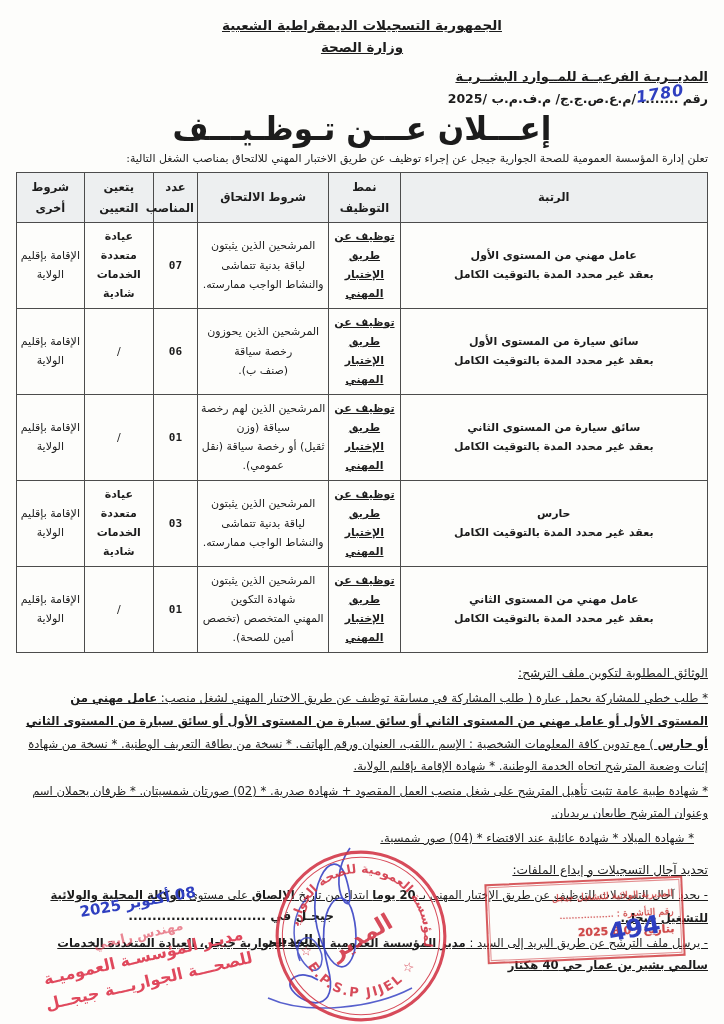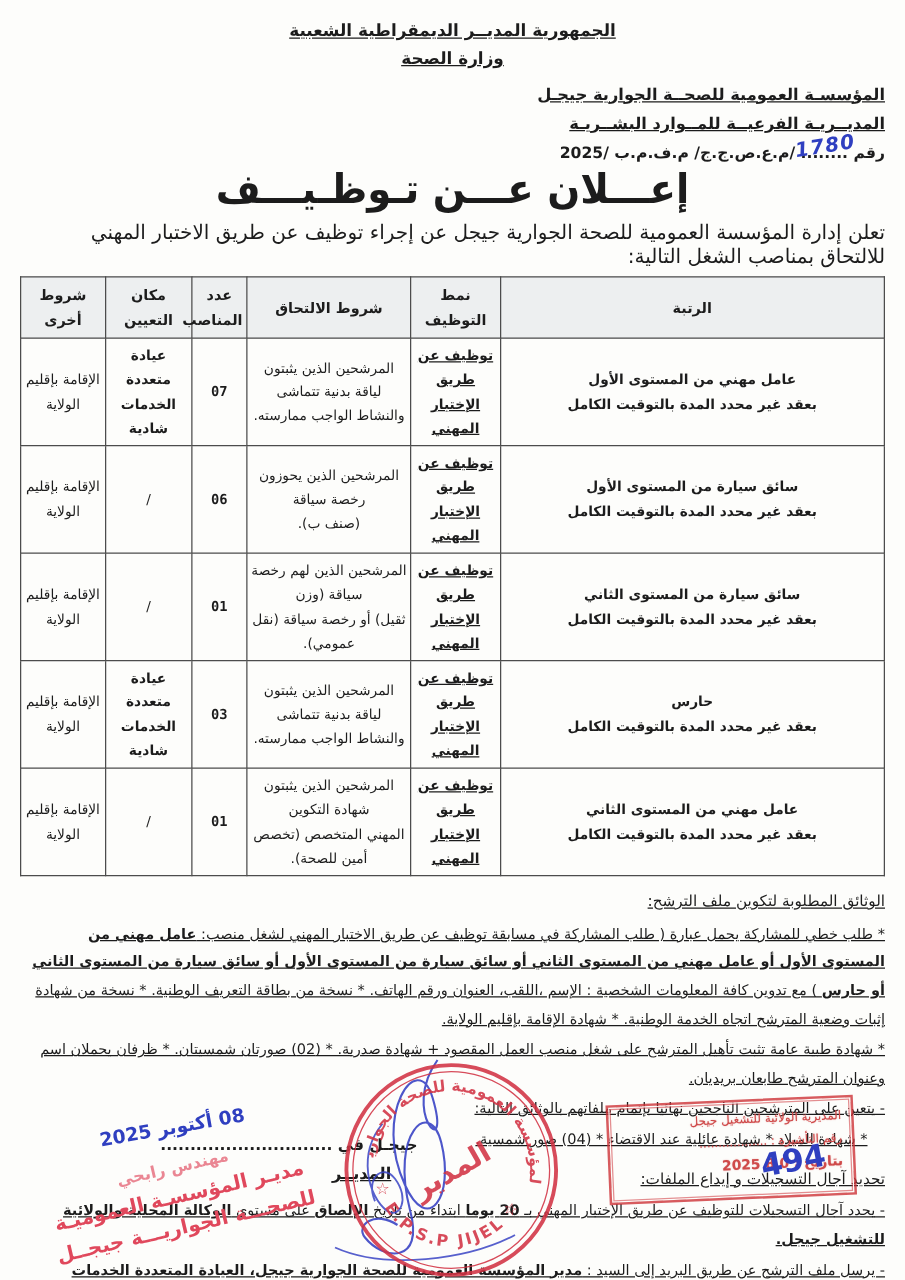--- a/index.html
+++ b/index.html
@@ -16,21 +16,21 @@
   .hdr-right{ margin-top:6px; text-align:right; font-weight:bold; font-size:13px; line-height:1.8; width:310px; }
   .hdr-right .line{ text-decoration:underline; white-space:nowrap; }
   .ref-line{ font-size:12.5px; font-weight:bold; white-space:nowrap; position:relative; }
   .ref-dots{ position:relative; letter-spacing:1px; }
   .hand-number{
     position:absolute; right:-6px; top:-11px; color:#2f3fc0; font-size:16px; font-weight:bold;
     transform:rotate(-9deg); font-style:italic; letter-spacing:1px;
   }
   
   .title{ text-align:center; font-size:31px; font-weight:bold; margin-top:0px; letter-spacing:0px; transform:scaleY(1.05); }
-  .intro{ font-size:16px; margin-top:6px; font-weight:500; }
+  .intro{ font-size:11px; margin-top:6px; font-weight:500; }
   
   table.jobs{ width:100%; border-collapse:collapse; margin-top:7px; table-layout:fixed; }
   table.jobs th, table.jobs td{
     border:1px solid #4c4c4c; text-align:center; vertical-align:middle;
     font-size:11px; padding:4px 3px; white-space:pre-line; line-height:1.75;
   }
   table.jobs th{ background:#edeff0; font-weight:bold; font-size:11.5px; height:46px; }
   table.jobs td{ height:55px; }
   td.rank{ font-weight:bold; font-size:11.5px; }
   td.mode{ font-weight:bold;text-decoration:underline; }
@@ -72,26 +72,25 @@
   }
   .signature-svg{ position:absolute; top:840px; right:300px; }
   .sig2-svg{ position:absolute; top:895px; right:388px; }
 </style>
 </head>
 <body>
 
 <div class="page">
 
   <div class="hdr-center">
-    <div class="u">الجمهورية المديــر الديمقراطية الشعبية</div>
+    <div class="u">الجمهورية التسجيلات الديمقراطية الشعبية</div>
     <div class="u">وزارة الصحة</div>
   </div>
 
   <div class="hdr-right">
-    <div><span class="line">المؤسسـة العمومية للصحــة الجوارية جيجـل</span></div>
     <div><span class="line">المديــريـة الفرعيــة للمــوارد البشــريـة</span></div>
     <div class="ref-line">
       <span>رقم</span>
       <span class="ref-dots"><span>........</span><span class="hand-number">1780</span></span>
       <span>/م.ع.ص.ج.ج/ م.ف.م.ب /2025</span>
     </div>
   </div>
 
   <div class="title">إعـــلان عـــن تـوظـيـــف</div>
   <div class="intro">تعلن إدارة المؤسسة العمومية للصحة الجوارية جيجل عن إجراء توظيف عن طريق الاختبار المهني للالتحاق بمناصب الشغل التالية:</div>
@@ -105,21 +104,21 @@
         <col class="c-loc">
         <col class="c-other">
     </colgroup>
     <thead>
       <tr>
         <th>الرتبة</th>
         <th>نمط التوظيف</th>
         <th>شروط الالتحاق</th>
         <th>عدد
 المناصب</th>
-        <th>مكان التعيين</th>
+        <th>يتعين التعيين</th>
         <th>شروط أخرى</th>
       </tr>
     </thead>
     <tbody>
       <tr>
         <td class="rank">عامل مهني من المستوى الأول
 بعقد غير محدد المدة بالتوقيت الكامل</td>
         <td class="mode">توظيف عن طريق
 الإختبار المهني</td>
         <td>المرشحين الذين يثبتون لياقة بدنية تتماشى
@@ -176,21 +175,20 @@
       </tr>
     </tbody>
   </table>
 
   <div class="sec">
     <div class="sec-heading">الوثائق المطلوبة لتكوين ملف الترشح:</div>
     <div class="para">
       <span>* طلب خطي للمشاركة يحمل عبارة ( طلب المشاركة في مسابقة توظيف عن طريق الاختبار المهني لشغل منصب: </span><b>عامل مهني من المستوى الأول أو عامل مهني من المستوى الثاني أو سائق سيارة من المستوى الأول أو سائق سيارة من المستوى الثاني أو حارس</b><span> ) مع تدوين كافة المعلومات الشخصية : الإسم ،اللقب، العنوان ورقم الهاتف.    * نسخة من بطاقة التعريف الوطنية.    * نسخة من شهادة إثبات وضعية المترشح اتجاه الخدمة الوطنية.    * شهادة الإقامة بإقليم الولاية.</span>
     </div>
     <div class="para">* شهادة طبية عامة تثبت تأهيل المترشح على شغل منصب العمل المقصود + شهادة صدرية.    * (02) صورتان شمسيتان.   * ظرفان يحملان اسم وعنوان المترشح طابعان بريديان.</div>
-    <div class="para">- يتعين على المترشحين الناجحين نهائيا بإتمام ملفاتهم بالوثائق التالية:</div>
     <div class="para indent">* شهادة الميلاد    * شهادة عائلية عند الاقتضاء   * (04) صور شمسية.</div>
   </div>
 
   <div class="sec">
     <div class="sec-heading">تحديد آجال التسجيلات و إيداع الملفات:</div>
     <div class="para">
       <span>- يحدد آجال  التسجيلات للتوظيف عن طريق الإختبار المهني بـ </span><b>20 يوما</b><span> ابتداء من تاريخ </span><b>الإلصاق</b><span> على مستوى </span><b>الوكالة المحلية والولائية للتشغيل جيجل.</b>
     </div>
     <div class="para">
       <span>- يرسل ملف الترشح عن طريق البريد إلى السيد : </span><b>مدير المؤسسة العمومية للصحة الجوارية جيجل، العيادة المتعددة الخدمات سالمي بشير بن عمار حي 40 هكتار</b>

